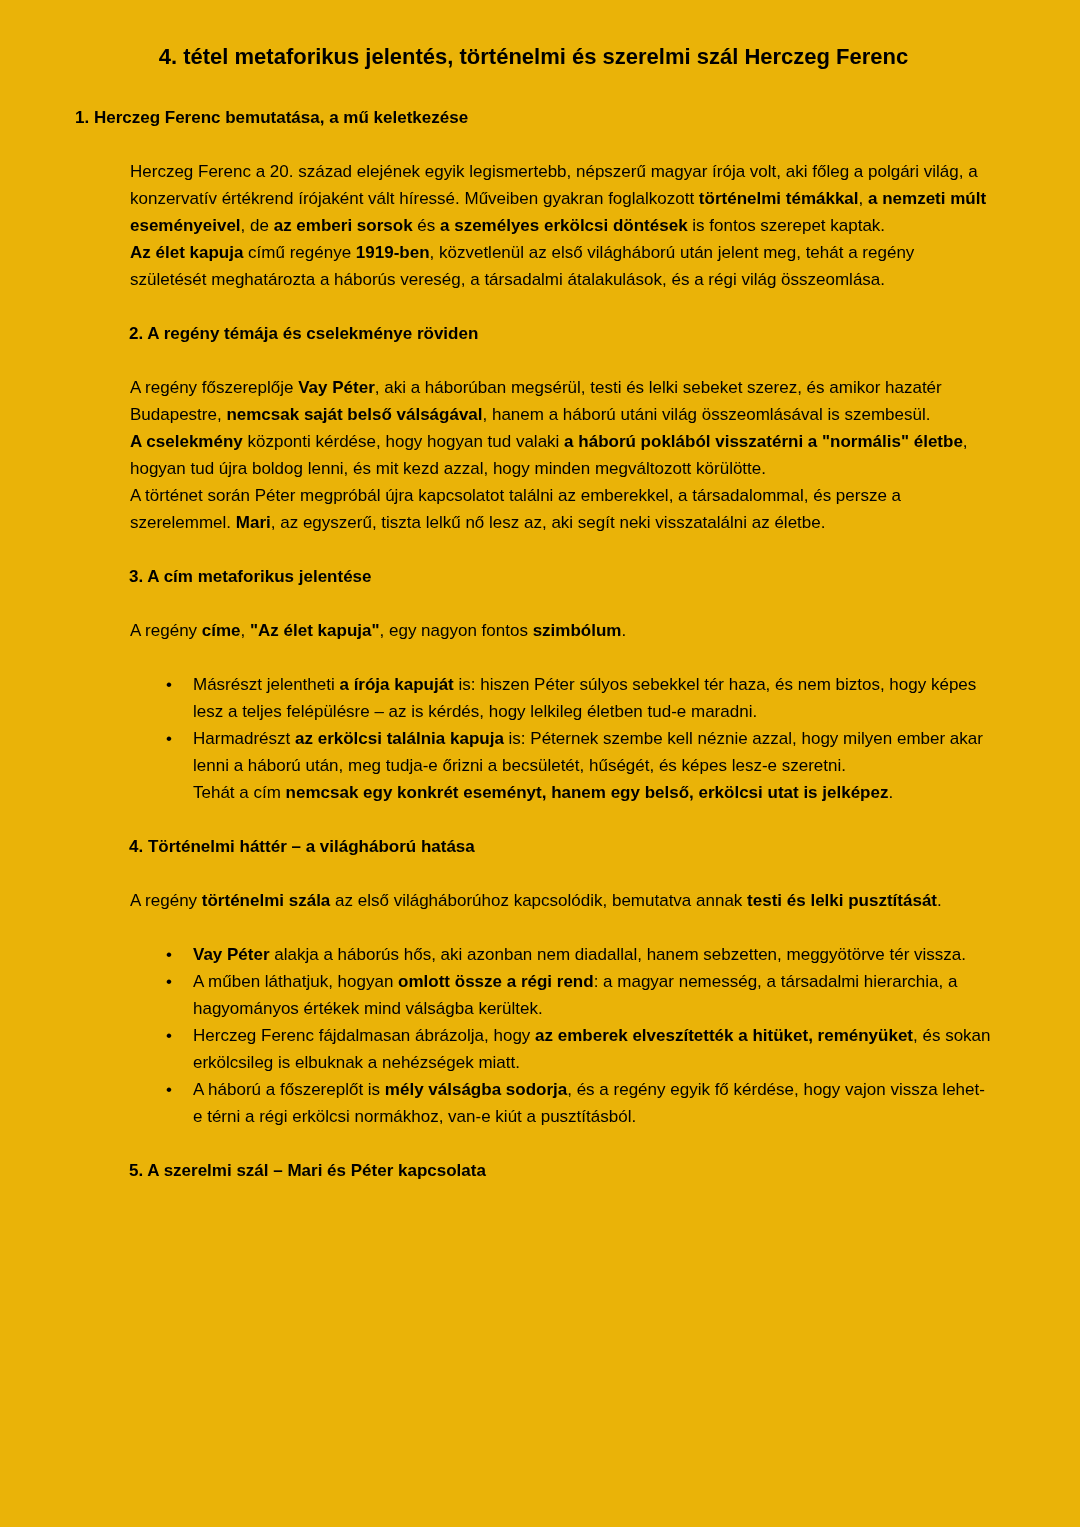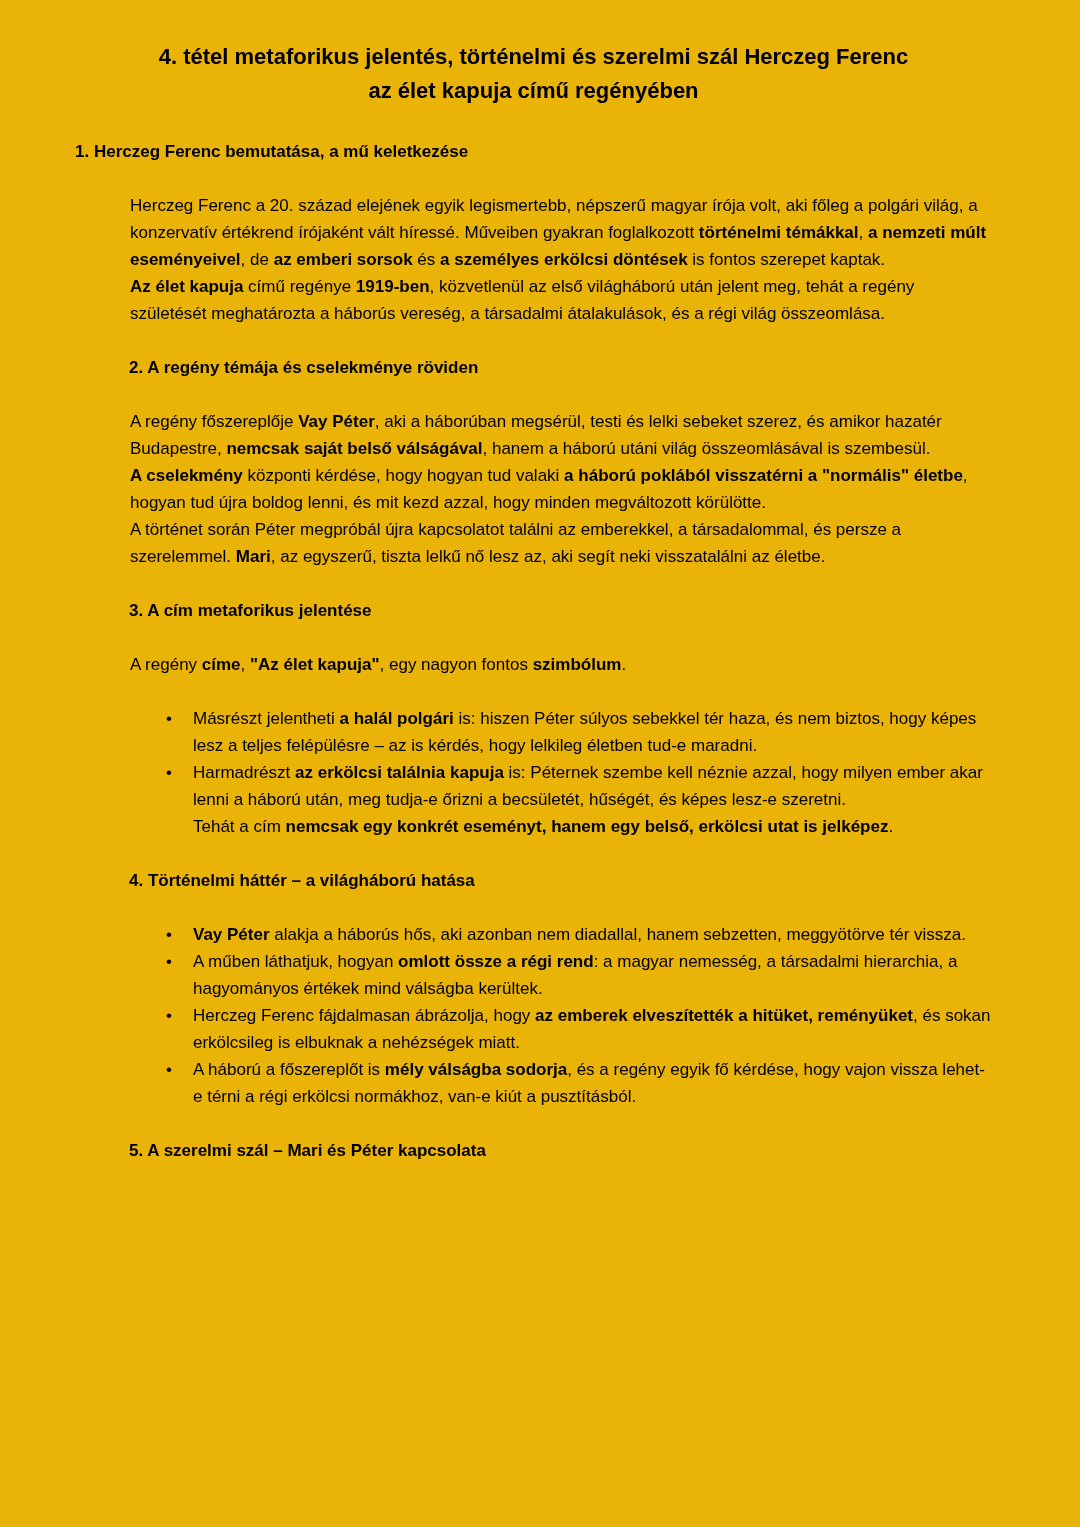--- a/index.html
+++ b/index.html
@@ -54,21 +54,20 @@
   ul.bullets li.no-marker::before { content: none; }
   b { font-weight: 700; }
 </style>
 </head>
 <body>
 
 <div class="page">
 
   <h1 class="doc-title">
     <span class="t-line">4. tétel metaforikus jelentés, történelmi és szerelmi szál Herczeg Ferenc</span>
-    <span class="t-line">az élet kapuja című regényében</span>
   </h1>
 
   <h2 class="sec-heading">1. Herczeg Ferenc bemutatása, a mű keletkezése</h2>
 
   <div class="indent">
 
     <div class="pgroup">
       <p class="para"><span>Herczeg Ferenc a 20. század elejének egyik legismertebb, népszerű magyar írója volt, aki főleg a polgári világ, a konzervatív értékrend írójaként vált híressé. Műveiben gyakran foglalkozott </span><b>történelmi témákkal</b><span>, </span><b>a nemzeti múlt eseményeivel</b><span>, de </span><b>az emberi sorsok</b><span> és </span><b>a személyes erkölcsi döntések</b><span> is fontos szerepet kaptak.</span></p>
       <p class="para"><b>Az élet kapuja</b><span> című regénye </span><b>1919-ben</b><span>, közvetlenül az első világháború után jelent meg, tehát a regény születését meghatározta a háborús vereség, a társadalmi átalakulások, és a régi világ összeomlása.</span></p>
     </div>
@@ -81,27 +80,30 @@
       <p class="para"><span>A történet során Péter megpróbál újra kapcsolatot találni az emberekkel, a társadalommal, és persze a szerelemmel. </span><b>Mari</b><span>, az egyszerű, tiszta lelkű nő lesz az, aki segít neki visszatalálni az életbe.</span></p>
     </div>
 
     <h3 class="sec-heading">3. A cím metaforikus jelentése</h3>
 
     <div class="pgroup">
       <p class="para"><span>A regény </span><b>címe</b><span>, </span><b>"Az élet kapuja"</b><span>, egy nagyon fontos </span><b>szimbólum</b><span>.</span></p>
     </div>
 
     <ul class="bullets">
-      <li><span>Másrészt jelentheti </span><b>a halál polgári</b><span> is: hiszen Péter súlyos sebekkel tér haza, és nem biztos, hogy képes lesz a teljes felépülésre – az is kérdés, hogy lelkileg életben tud-e maradni.</span></li>
+      <li><span>Másrészt jelentheti </span><b>a írója kapuját</b><span> is: hiszen Péter súlyos sebekkel tér haza, és nem biztos, hogy képes lesz a teljes felépülésre – az is kérdés, hogy lelkileg életben tud-e maradni.</span></li>
       <li><span>Harmadrészt </span><b>az erkölcsi találnia kapuja</b><span> is: Péternek szembe kell néznie azzal, hogy milyen ember akar lenni a háború után, meg tudja-e őrizni a becsületét, hűségét, és képes lesz-e szeretni.</span></li>
       <li class="no-marker"><span>Tehát a cím </span><b>nemcsak egy konkrét eseményt, hanem egy belső, erkölcsi utat is jelképez</b><span>.</span></li>
     </ul>
 
     <h3 class="sec-heading">4. Történelmi háttér – a világháború hatása</h3>
 
+    <div class="pgroup">
+      <p class="para"><span>A regény </span><b>történelmi szála</b><span> az első világháborúhoz kapcsolódik, bemutatva annak </span><b>testi és lelki pusztítását</b><span>.</span></p>
+    </div>
 
     <ul class="bullets">
       <li><b>Vay Péter</b><span> alakja a háborús hős, aki azonban nem diadallal, hanem sebzetten, meggyötörve tér vissza.</span></li>
       <li><span>A műben láthatjuk, hogyan </span><b>omlott össze a régi rend</b><span>: a magyar nemesség, a társadalmi hierarchia, a hagyományos értékek mind válságba kerültek.</span></li>
       <li><span>Herczeg Ferenc fájdalmasan ábrázolja, hogy </span><b>az emberek elveszítették a hitüket, reményüket</b><span>, és sokan erkölcsileg is elbuknak a nehézségek miatt.</span></li>
       <li><span>A háború a főszereplőt is </span><b>mély válságba sodorja</b><span>, és a regény egyik fő kérdése, hogy vajon vissza lehet-e térni a régi erkölcsi normákhoz, van-e kiút a pusztításból.</span></li>
     </ul>
 
     <h3 class="sec-heading">5. A szerelmi szál – Mari és Péter kapcsolata</h3>
 

